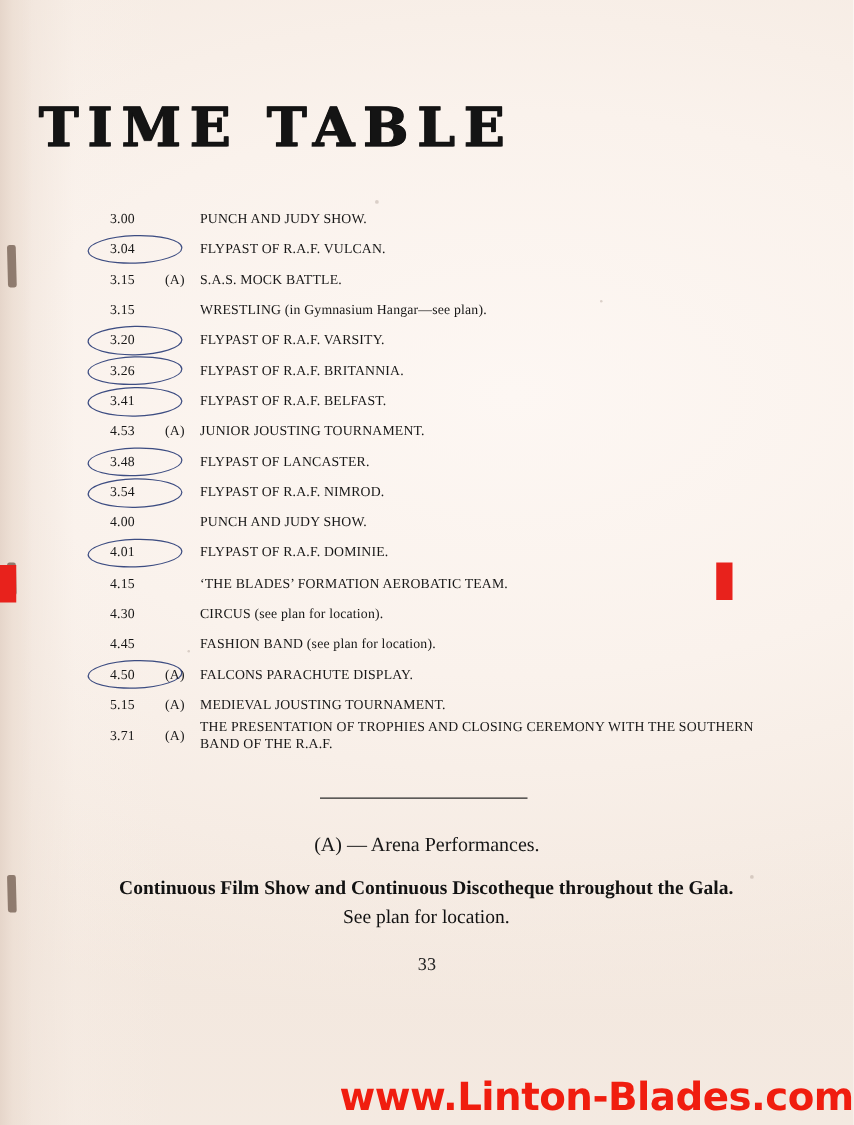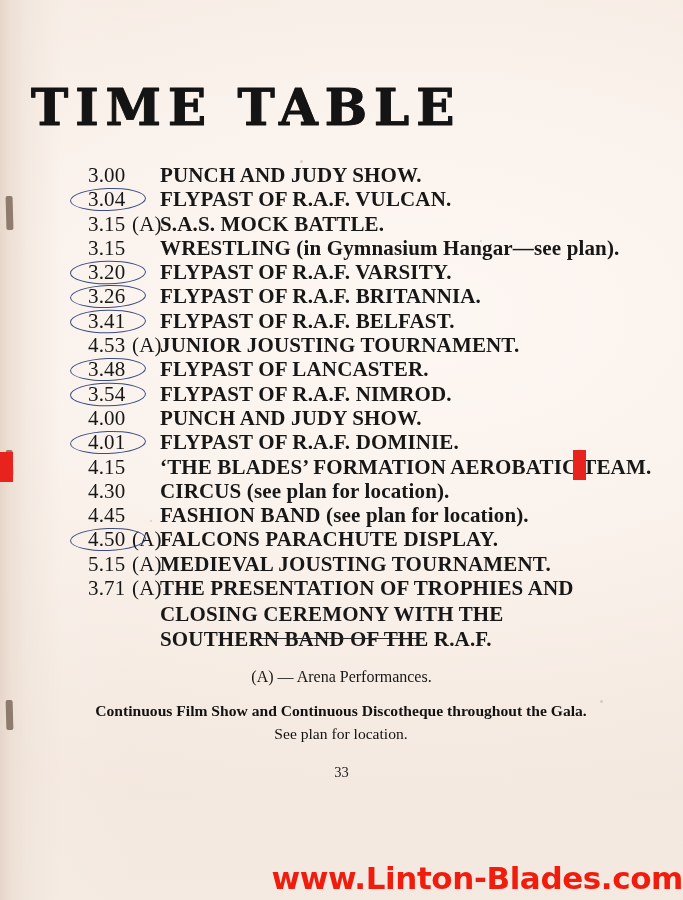--- a/index.html
+++ b/index.html
@@ -52,61 +52,60 @@
   .bm2 { top: 450px; height: 26px; transform: rotate(-1.5deg); }
   .bm3 { top: 700px; height: 30px; transform: rotate(-1.5deg); }
 
   
   .title {
     position: absolute;
     left: 31px;
     top: 78px;
     font-family: "DejaVu Serif", serif;
     font-weight: bold;
-    font-size: 50px;
+    font-size: 43px;
     letter-spacing: 7px;
     color: #141414;
     text-shadow: 0.6px 0 0 rgba(20,20,20,0.55), -0.5px 0.4px 0 rgba(20,20,20,0.35);
     -webkit-text-stroke: 0.9px #111;
     white-space: nowrap;
   }
 
   
   .schedule {
     position: absolute;
     left: 88px;
     top: 163px;
     width: 520px;
   }
   .row {
     position: relative;
     display: flex;
-    align-items: flex-start;
+    align-items: center;
     height: 24.3px;
-    font-size: 21px;
+    font-size: 11px;
     color: #171717;
     letter-spacing: 0.15px;
   }
   .row.tall { height: auto; }
   .time {
     width: 44px;
     flex: 0 0 44px;
     text-align: left;
     white-space: nowrap;
   }
   .arena {
     width: 28px;
     flex: 0 0 28px;
     text-align: left;
     white-space: nowrap;
   }
   .desc {
     flex: 1 1 auto;
     white-space: nowrap;
-    font-weight: bold;
   }
   .desc.wrap { white-space: normal; line-height: 1.22; }
 
   
   .ring {
     position: absolute;
     left: -18px;
     top: 1px;
     width: 74px;
     height: 21px;

